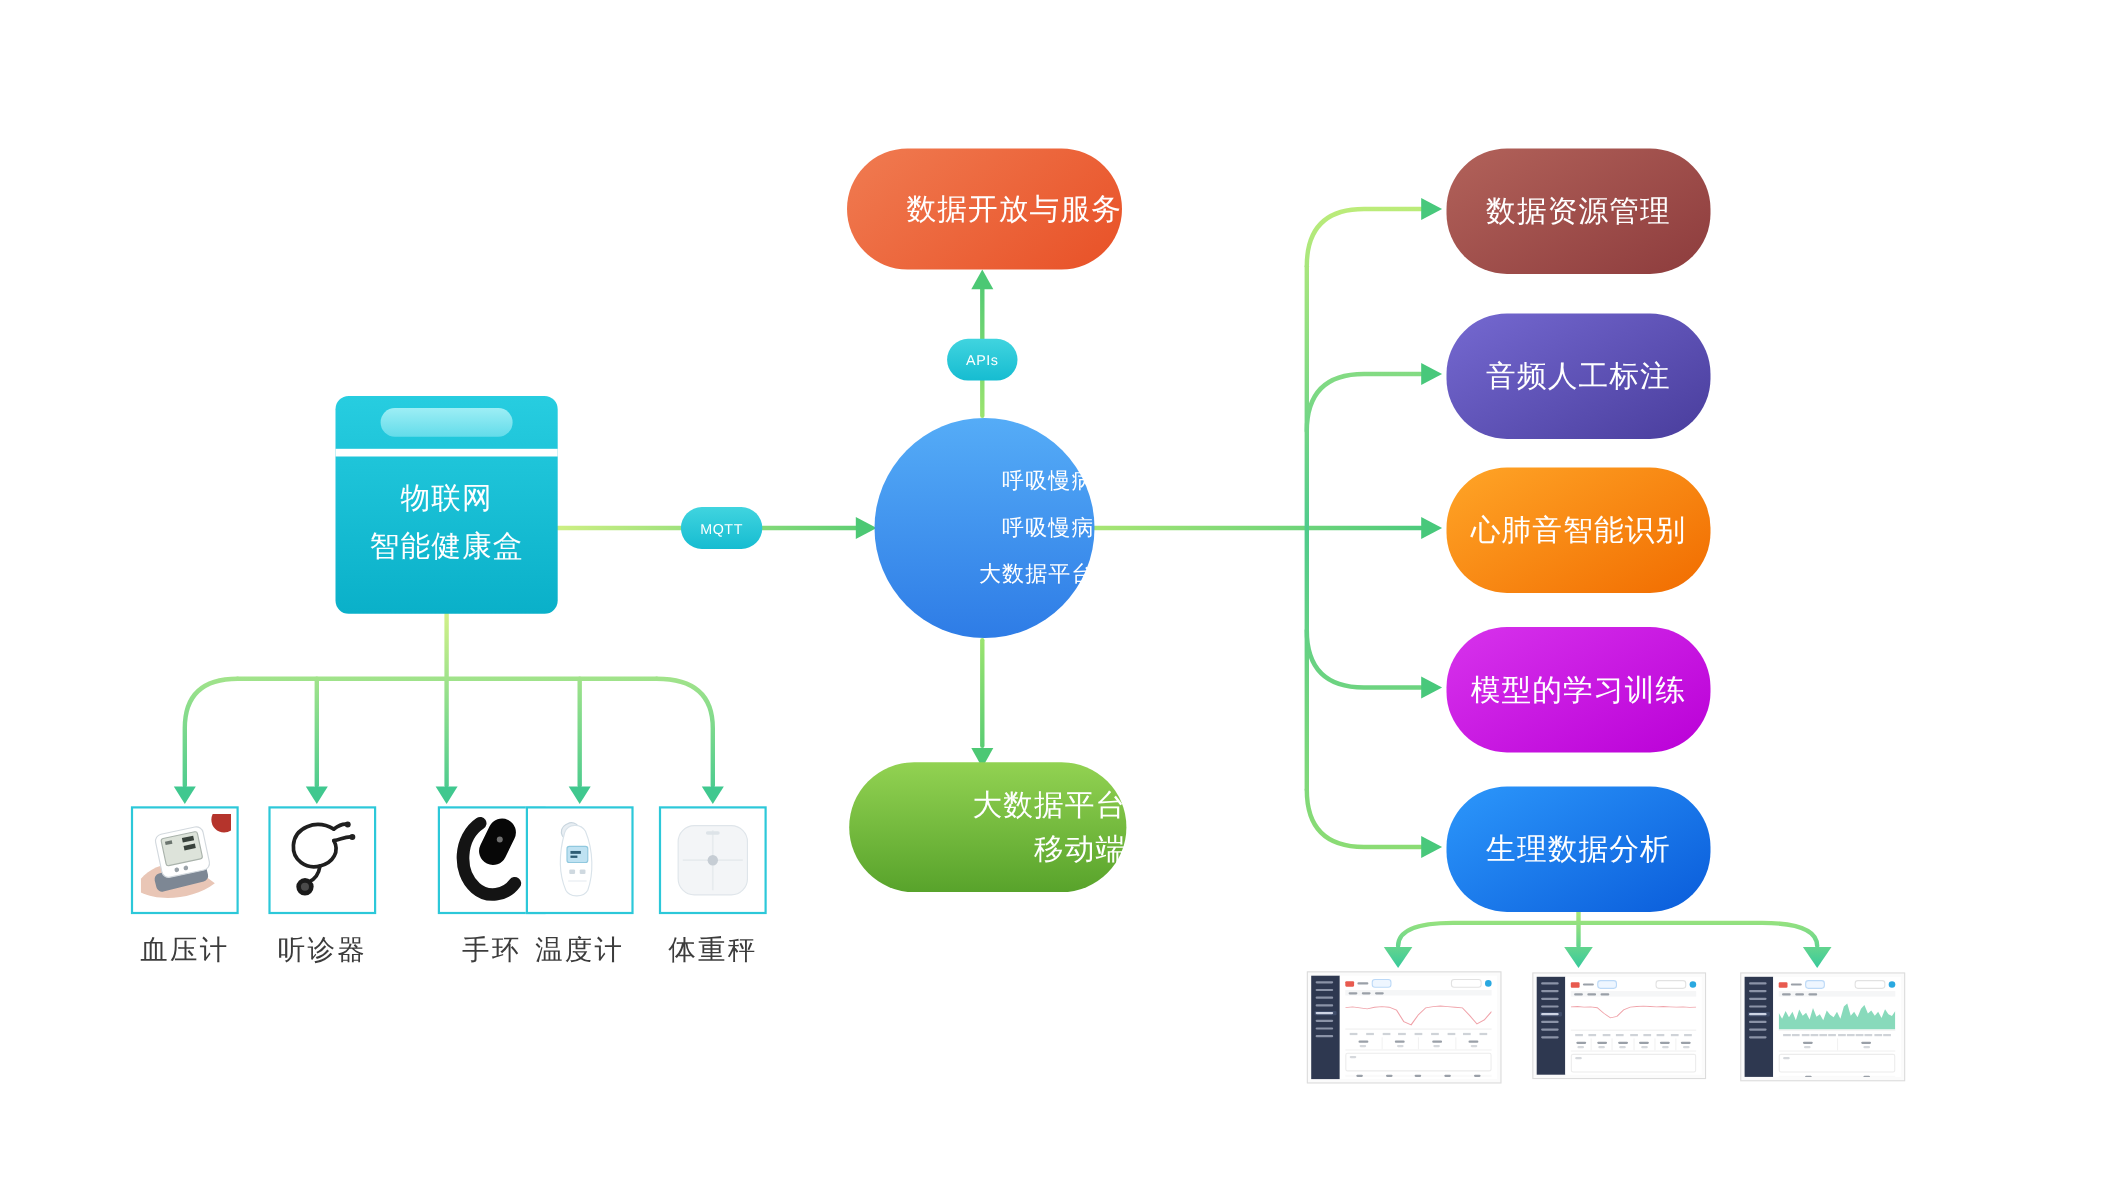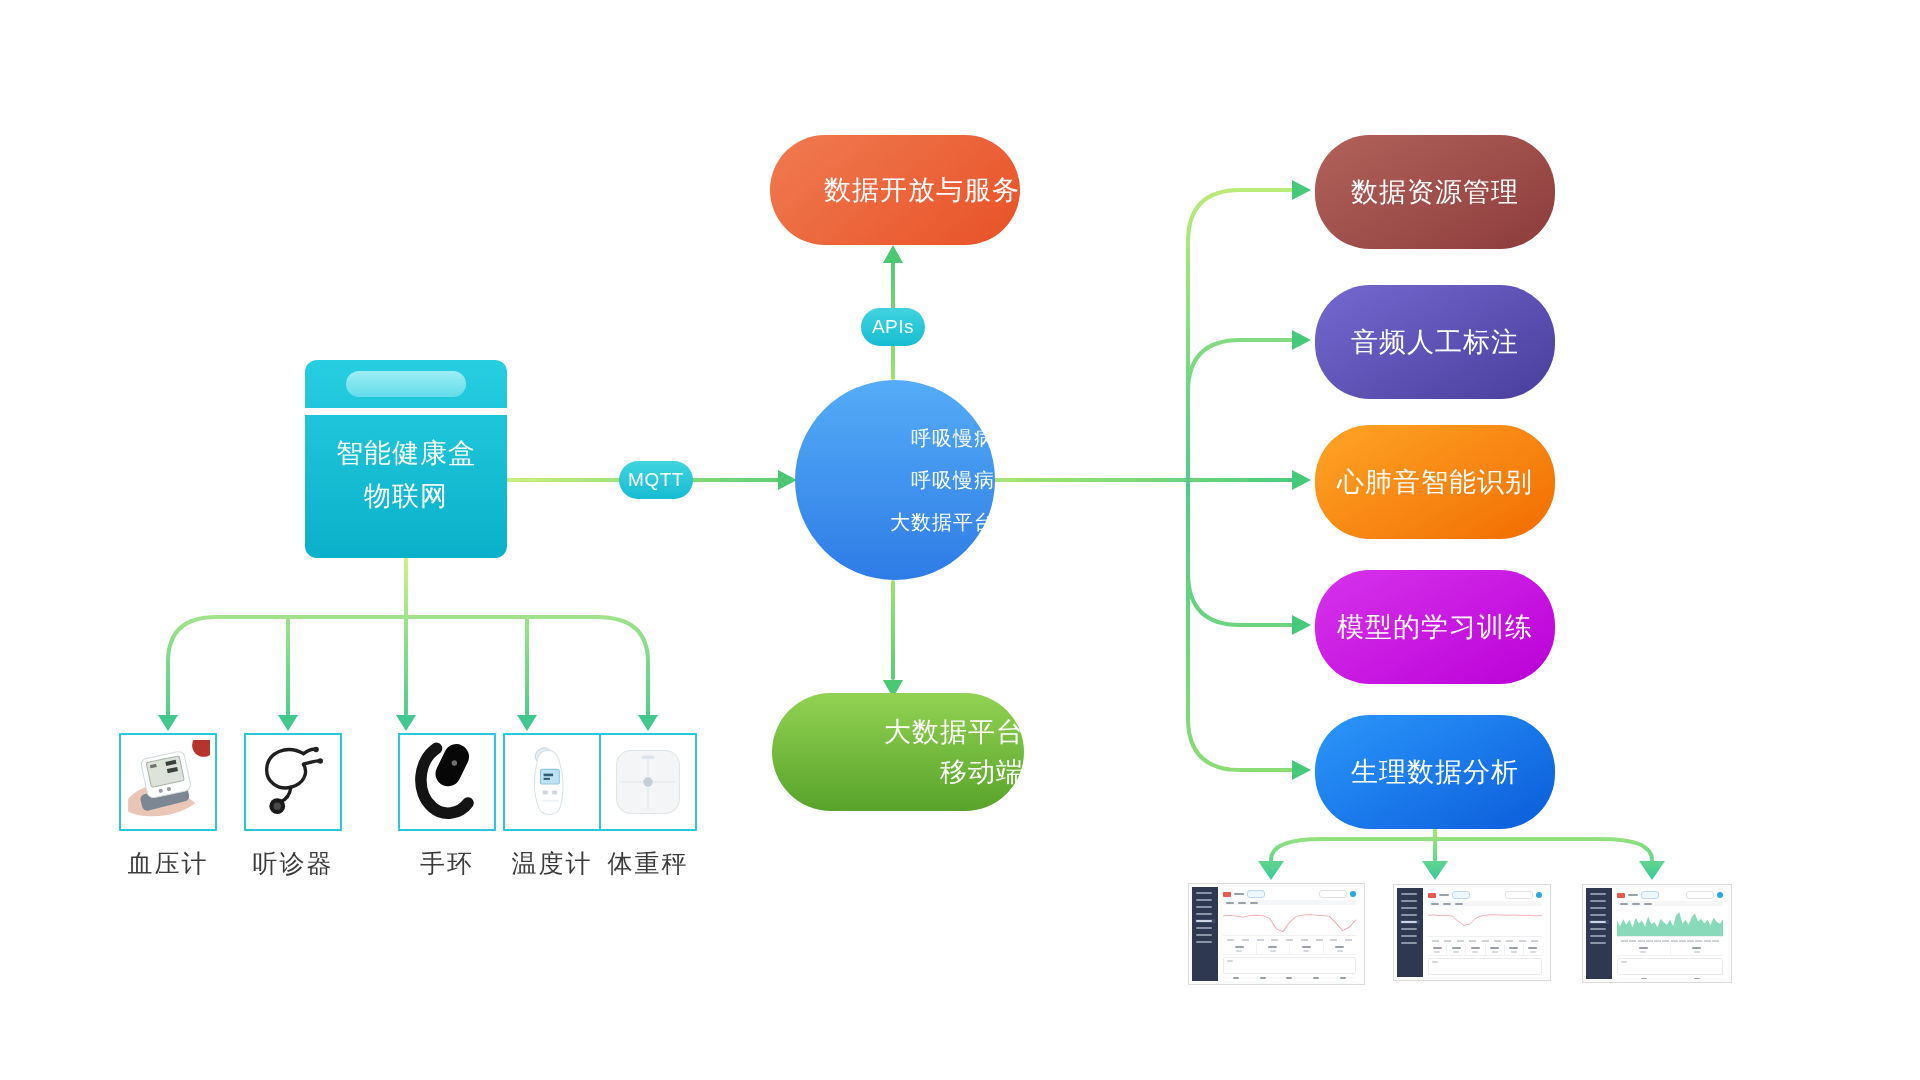--- a/index.html
+++ b/index.html
@@ -18,21 +18,21 @@
   .iot-box .txt{position:absolute;left:0;top:72px;width:100%;font-size:27px;line-height:43px;}
 
   
   .circle{left:795px;top:380px;width:200px;height:200px;border-radius:50%;
           background:linear-gradient(180deg,#55acf7 0%,#2e7ce6 100%);
           font-size:20px;line-height:42px;}
 
   
   .pill{position:absolute;z-index:3;color:#fff;display:flex;align-items:center;justify-content:center;
         border-radius:19px;background:linear-gradient(180deg,#40d4df 0%,#16bcd1 100%);
-        font-size:19px;letter-spacing:.5px;}
+        font-size:13px;letter-spacing:.5px;}
   .pill-mqtt{left:619px;top:461px;width:74px;height:38px;}
   .pill-apis{left:861px;top:308px;width:64px;height:38px;}
 
   
   .cap{border-radius:60px;font-size:27px;}
   .cap-top{left:770px;top:135px;width:250px;height:110px;
            background:linear-gradient(140deg,#f07b51 0%,#e85127 100%);}
   .cap-bottom{left:772px;top:693px;width:252px;height:118px;line-height:40px;
            background:linear-gradient(180deg,#92d252 0%,#58a32b 100%);}
 
@@ -44,21 +44,21 @@
   .rb3{top:425px;background:linear-gradient(150deg,#ffa527 0%,#f16c00 100%);}
   .rb4{top:570px;background:linear-gradient(150deg,#d733ec 0%,#ba00d7 100%);}
   .rb5{top:715px;background:linear-gradient(150deg,#2c97fb 0%,#0a5cda 100%);}
 
   
   .device{position:absolute;top:733px;width:98px;z-index:2;text-align:center;}
   .device .frame{width:98px;height:98px;box-sizing:border-box;border:2px solid #2cc8d9;background:#fff;
                  display:flex;align-items:center;justify-content:center;overflow:hidden;}
   .device .frame svg{width:84px;height:84px;}
   .device .dlabel{margin-top:16px;font-size:25px;color:#3c3c3c;letter-spacing:2px;}
-  .dev1{left:119px;} .dev2{left:228px;margin-left:16px;} .dev3{left:358px;margin-left:40px;} .dev4{left:503px;} .dev5{left:599px;}
+  .dev1{left:119px;} .dev2{left:228px;margin-left:16px;} .dev3{left:358px;margin-left:40px;} .dev4{left:478px;} .dev5{left:599px;}
 
   
   .mini{position:absolute;z-index:2;background:#fbfbfb;border:1px solid #dcdcdc;display:flex;
         padding:3px;box-sizing:border-box;}
   .mini1{left:1188px;top:883px;width:177px;height:102px;}
   .mini2{left:1393px;top:884px;width:158px;height:97px;}
   .mini3{left:1582px;top:884px;width:150px;height:99px;}
   .mini-sidebar{width:20px;background:#2e3850;display:flex;flex-direction:column;gap:3px;padding:4px 3px;flex:none;}
   .mini-sb-row{height:4px;display:flex;align-items:center;border-radius:1px;}
   .mini-sb-row.active{background:#3e4b68;}
@@ -174,22 +174,22 @@
     <polygon points="1258,861 1284,861 1271,880" fill="url(#gScr)"></polygon>
     <polygon points="1422,861 1448,861 1435,880" fill="url(#gScr)"></polygon>
     <polygon points="1639,861 1665,861 1652,880" fill="url(#gScr)"></polygon>
   </g>
 </svg>
 
 <div class="node iot-box">
   <div class="handle"></div>
   <div class="lid-gap"></div>
   <div class="txt">
+    <div>物联网</div>
     <div>智能健康盒</div>
-    <div>物联网</div>
   </div>
 </div>
 
 <div class="pill pill-mqtt">MQTT</div>
 <div class="pill pill-apis">APIs</div>
 
 <div class="node circle">
   <div>呼吸慢病</div>
   <div>呼吸慢病</div>
   <div>大数据平台</div>

